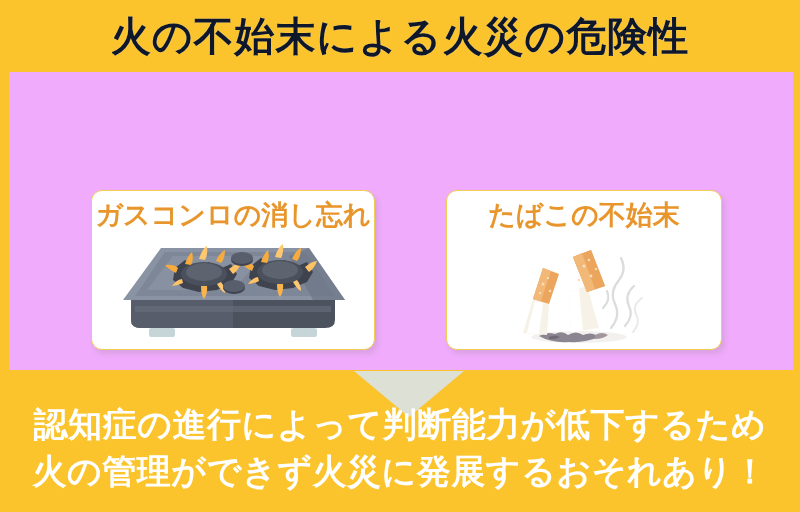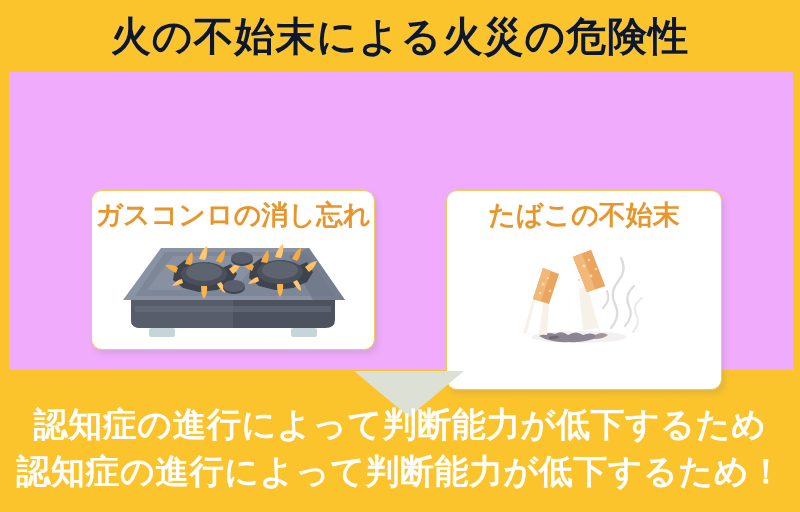--- a/index.html
+++ b/index.html
@@ -52,21 +52,21 @@
   
   .card {
     position: absolute;
     background: #ffffff;
     border: 1.5px solid #f2cd54;
     border-radius: 11px;
     box-shadow: 3px 4px 5px rgba(120,120,110,0.18);
     box-sizing: border-box;
   }
   .card-left  { left: 82px;  top: 118px; width: 284px; height: 160px; }
-  .card-right { left: 437px; top: 118px; width: 276px; height: 200px; }
+  .card-right { left: 437px; top: 118px; width: 276px; height: 160px; }
 
   .card-heading {
     position: absolute;
     left: 0;
     top: 8px;
     width: 100%;
     text-align: center;
     color: #e8962c;
     font-size: 27px;
     font-weight: 700;
@@ -238,16 +238,16 @@
     <div class="arrow">
       <svg width="110" height="46" viewBox="0 0 110 46">
         <polygon points="0,0 110,0 55,46" fill="#dde0d5"></polygon>
       </svg>
     </div>
 
   </div>
 
   <div class="message">
     <div class="message-line">認知症の進行によって判断能力が低下するため</div>
-    <div class="message-line">認知症の進行によって判断能力が低下するため！</div>
+    <div class="message-line">火の管理ができず火災に発展するおそれあり！</div>
   </div>
 
 </div>
 
 </body></html>

